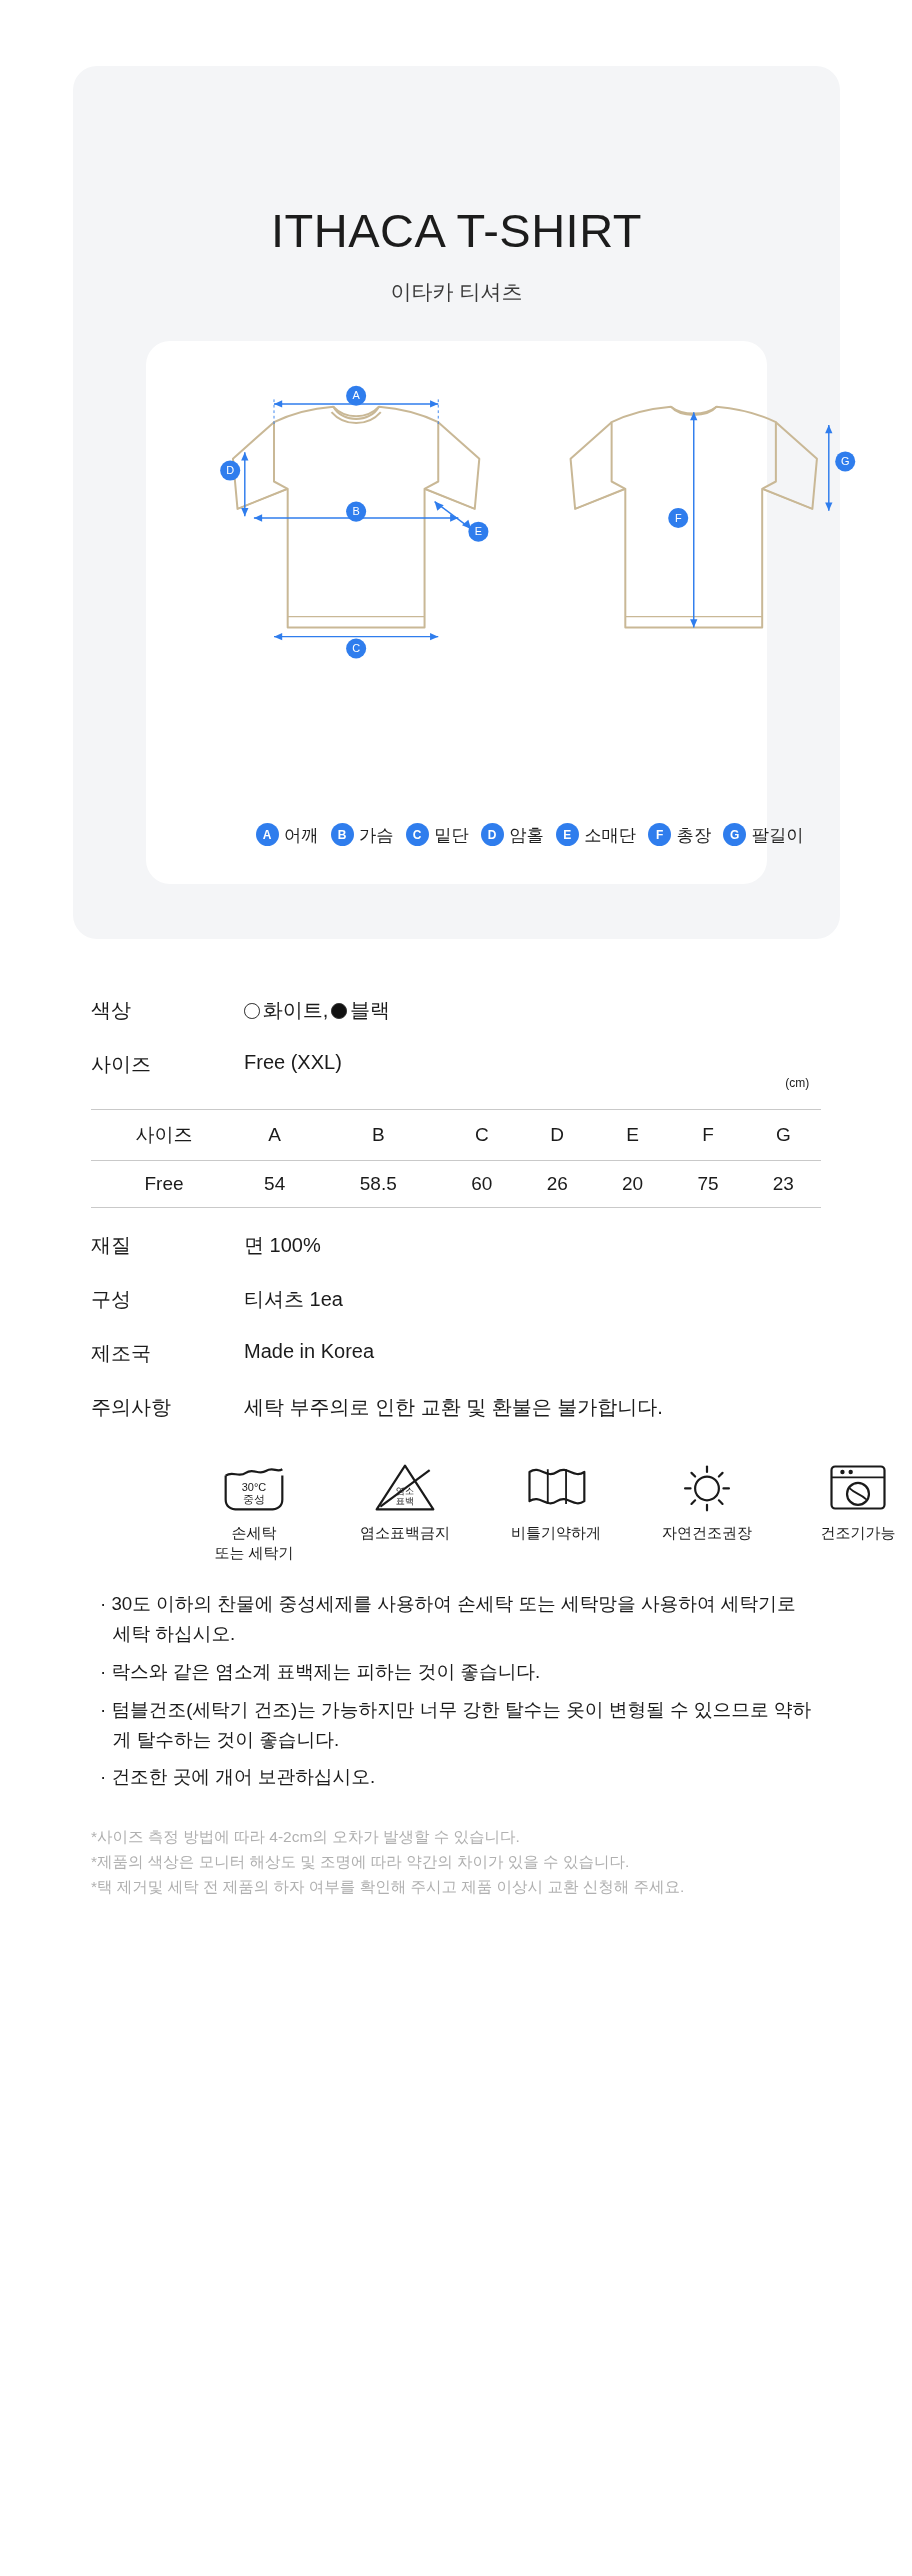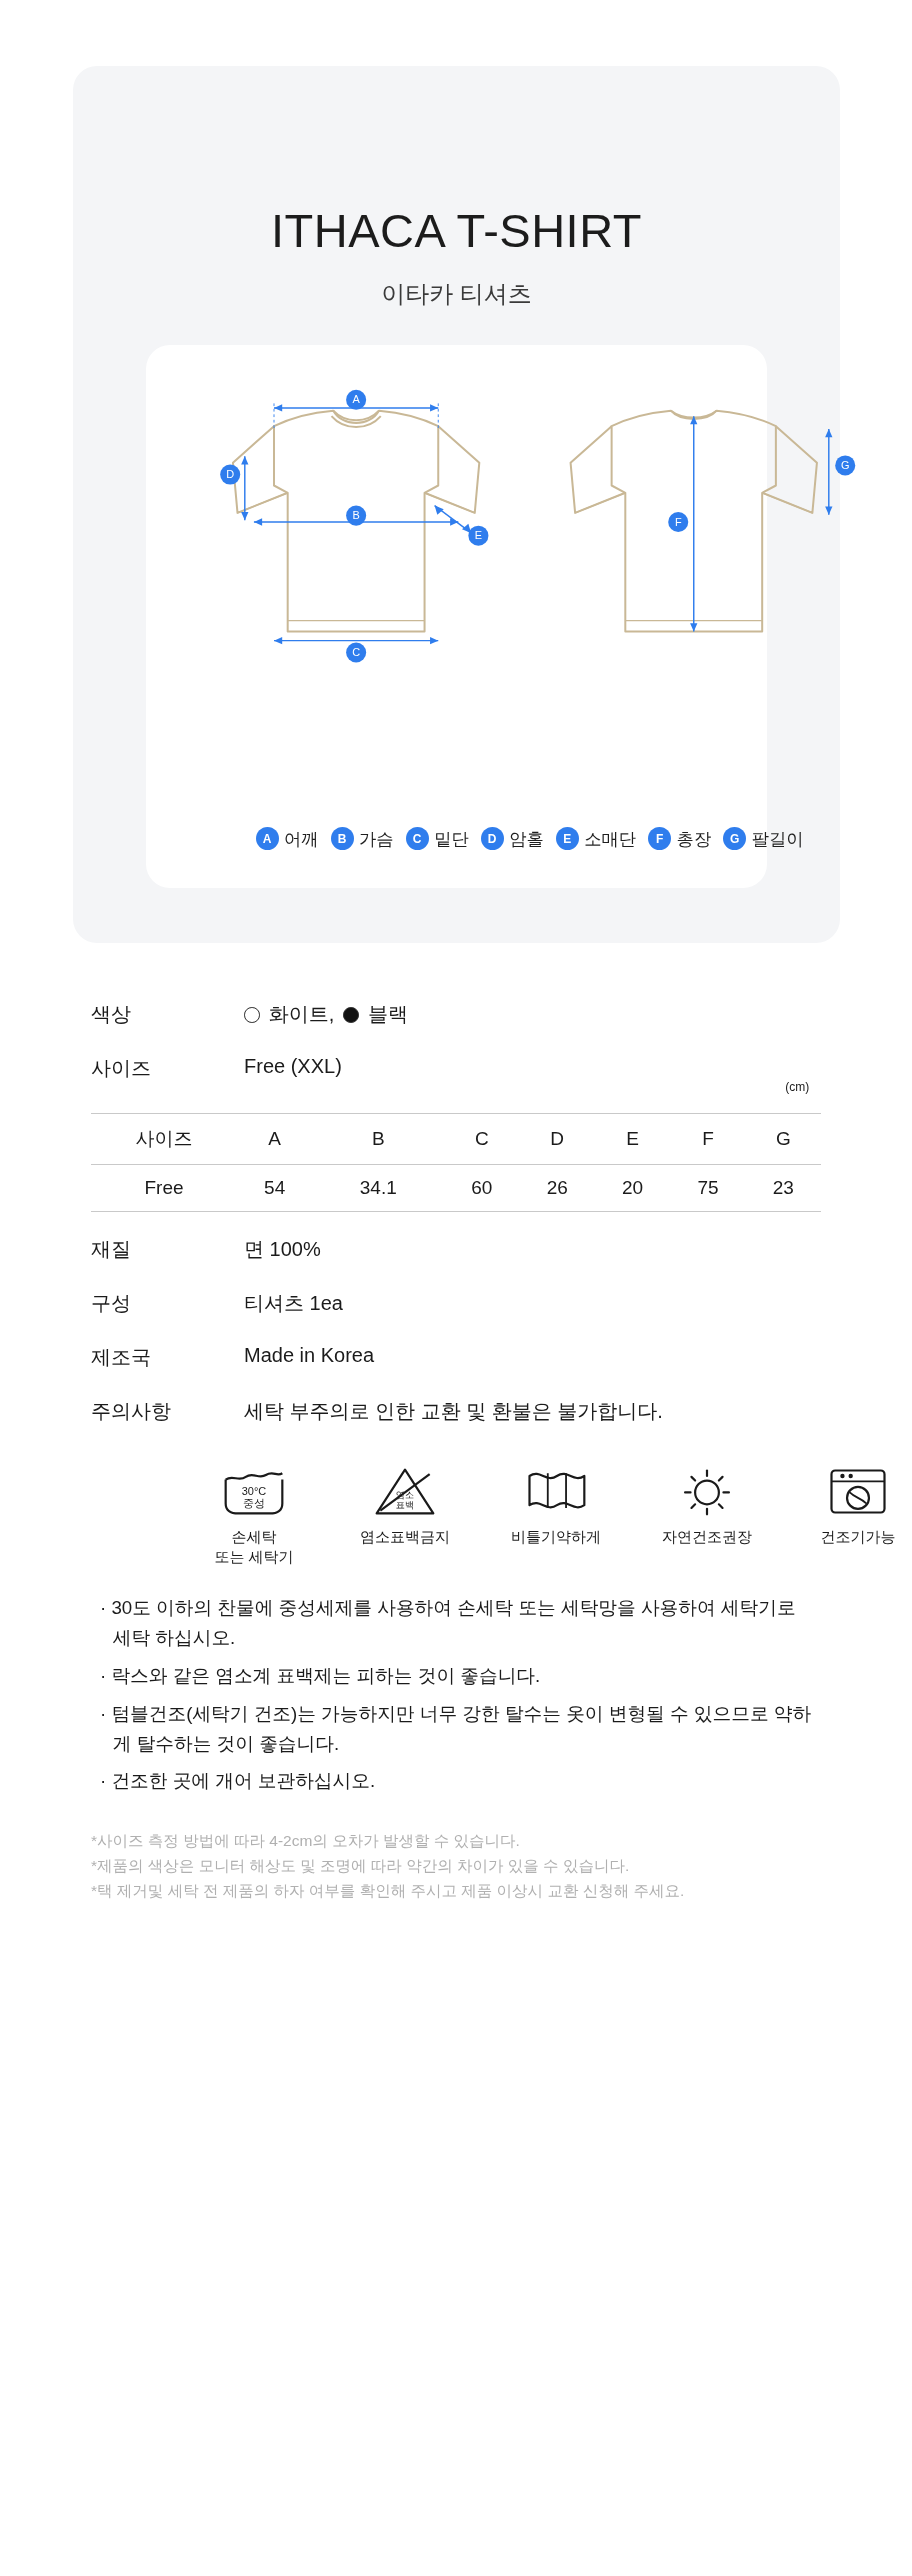--- a/index.html
+++ b/index.html
@@ -29,21 +29,21 @@
     text-align: center;
   }
   .hero-title {
     font-size: 47px;
     font-weight: normal;
     letter-spacing: 0.5px;
     color: #1c1c1c;
     margin: 0 0 20px 0;
   }
   .hero-sub {
-    font-size: 24px;
+    font-size: 21px;
     color: #3a3a3a;
     margin: 0 0 35px 0;
   }
 
   
   .diagram-card {
     margin: 14.6px 73px 0 73px;
     background: #ffffff;
     border-radius: 24px;
     padding: 31px 0 37px 0;
@@ -102,21 +102,21 @@
     font-size: 20px;
     color: #1b1b1b;
   }
   .spec-value {
     font-size: 20px;
     color: #1b1b1b;
   }
   .color-dots {
     display: flex;
     align-items: center;
-    gap: 9px;
+    gap: 3px;
     font-size: 20px;
   }
   .dot {
     display: inline-block;
     width: 13.7px;
     height: 13.7px;
     border-radius: 50%;
     border: 1.5px solid #2b2b2b;
     position: relative;
     top: 0.9px;
@@ -370,21 +370,21 @@
           <th>D</th>
           <th>E</th>
           <th>F</th>
           <th>G</th>
         </tr>
       </thead>
       <tbody>
         <tr>
           <td>Free</td>
           <td>54</td>
-          <td>34.1</td>
+          <td>58.5</td>
           <td>60</td>
           <td>26</td>
           <td>20</td>
           <td>75</td>
           <td>23</td>
         </tr>
       </tbody>
     </table>
 
     <div class="spec-row">

